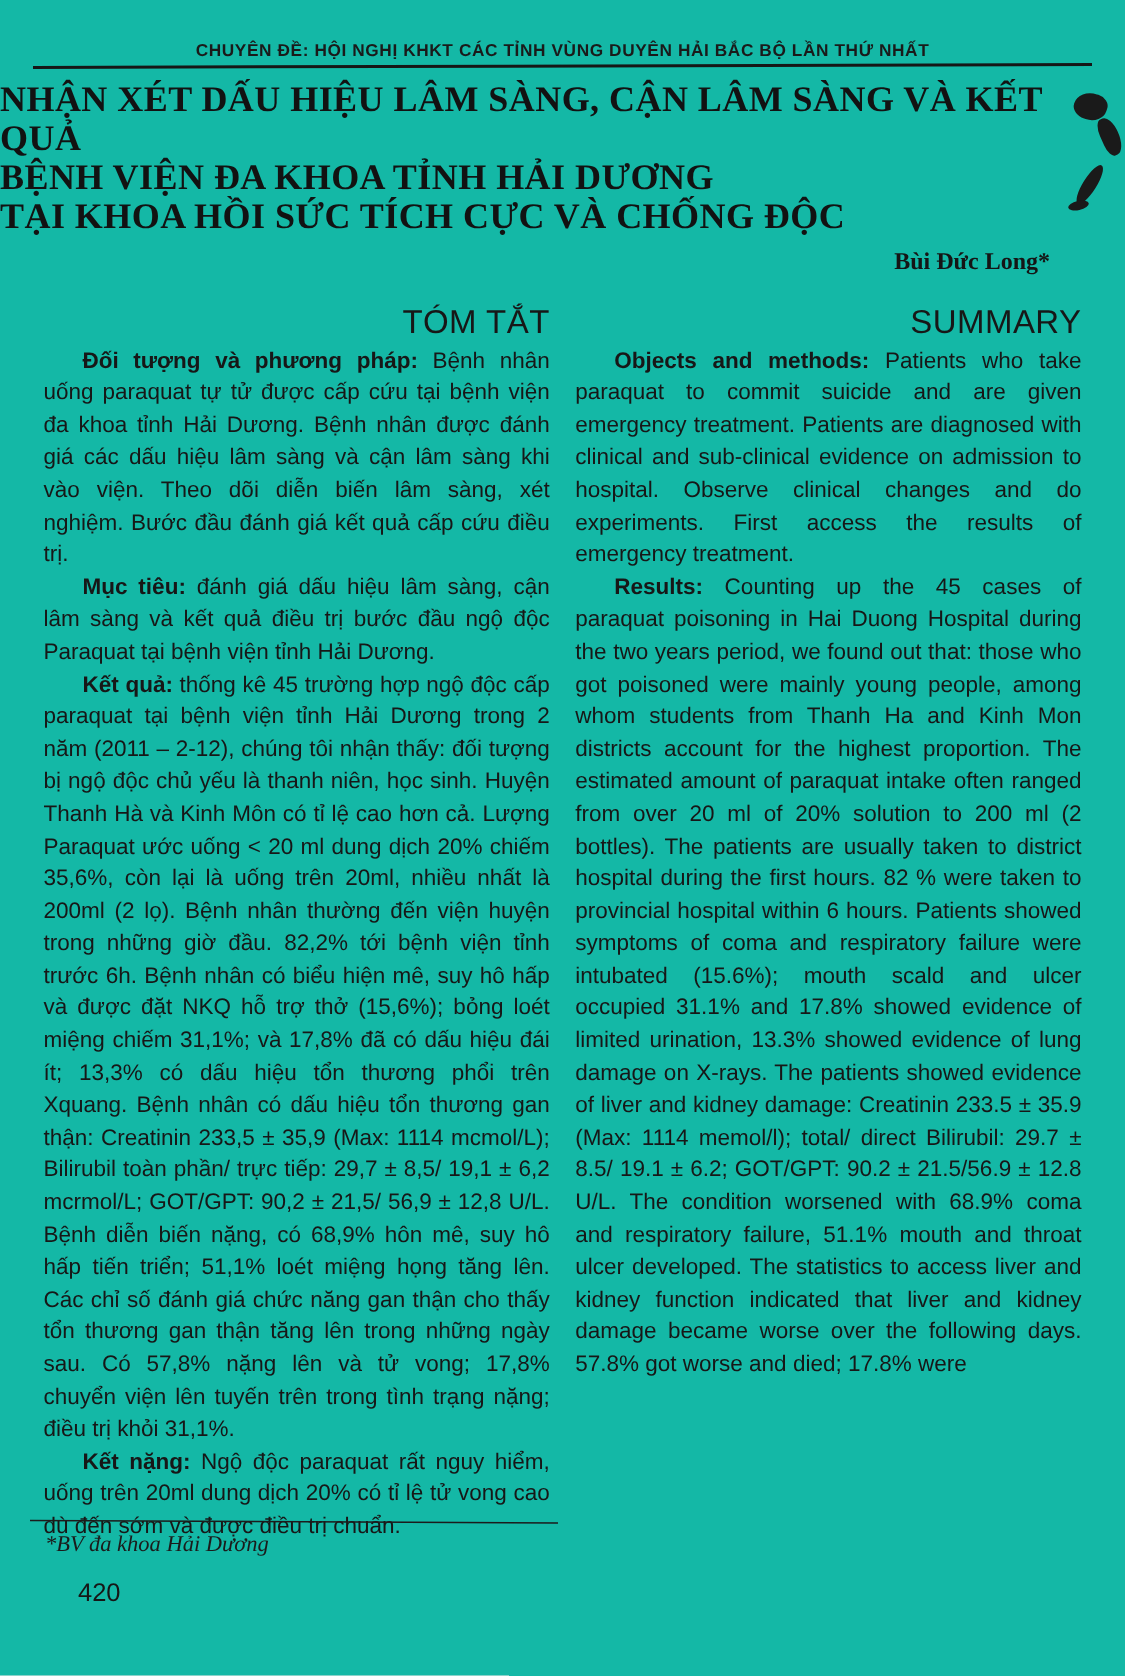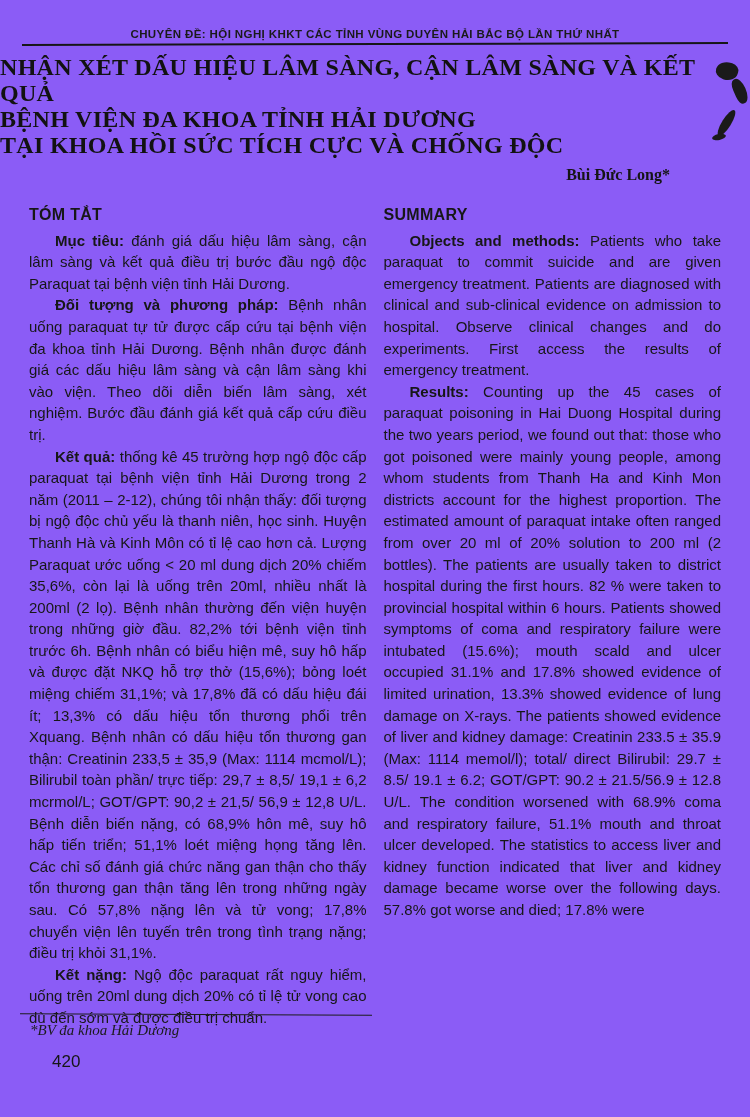--- a/index.html
+++ b/index.html
@@ -1,20 +1,20 @@
 <!DOCTYPE html>
 <html><head>
 <meta charset="utf-8">
 <style>
   html,body{margin:0;padding:0;background:#e8e8e6;}
   .page{
     position:relative;
     width:750px;height:1117px;
     margin:0 auto;
-    background:#8b5cf6;
+    background:#14b8a6;
     overflow:hidden;
     color:#141414;
     font-family:"Liberation Sans",sans-serif;
   }
   
   .running-head{
     margin-top:28px;
     text-align:center;
     font-size:11.5px;
     font-weight:bold;
@@ -33,21 +33,21 @@
     text-align:left;
     font-family:"Liberation Serif",serif;
     font-weight:bold;
     font-size:24px;
     line-height:26px;
     letter-spacing:.3px;
     color:#121212;
   }
   .author-line{
     margin-top:8px;
-    padding-right:80px;
+    padding-right:50px;
     text-align:right;
     font-family:"Liberation Serif",serif;
     font-weight:bold;
     font-size:16px;
     color:#151515;
   }
   
   .columns{
     display:flex;
     gap:17px;
@@ -55,25 +55,25 @@
     margin-top:20px;
   }
   .col{
     width:338px;
     font-size:15px;
     line-height:21.6px;
     text-align:justify;
     color:#171717;
   }
   .col .col-heading{
-    font-size:16px;
-    font-weight:bold;
+    font-size:22px;
+    font-weight:normal;
     letter-spacing:.3px;
     margin:0 0 4px 0;
-    text-align:left;
+    text-align:right;
   }
   .col p{margin:0;text-indent:26px;}
   .lead{font-weight:bold;}
   .lead.plain{font-weight:normal;}
   
   .footnote-rule{
     position:absolute;
     left:20px;top:1014px;
     width:352px;
     border-bottom:1.6px solid #1c1c1c;
@@ -119,22 +119,22 @@
   <span class="smudge s2"></span>
   <span class="smudge s3"></span>
   <span class="smudge s4"></span>
 
   <div class="author-line">Bùi Đức Long*</div>
 
   <div class="columns">
 
     <div class="col">
       <div class="col-heading">TÓM TẮT</div>
+      <p><span class="lead">Đối tượng và phương pháp:</span><span> Bệnh nhân uống paraquat tự tử được cấp cứu tại bệnh viện đa khoa tỉnh Hải Dương. Bệnh nhân được đánh giá các dấu hiệu lâm sàng và cận lâm sàng khi vào viện. Theo dõi diễn biến lâm sàng, xét nghiệm. Bước đầu đánh giá kết quả cấp cứu điều trị.</span></p>
       <p><span class="lead">Mục tiêu:</span><span> đánh giá dấu hiệu lâm sàng, cận lâm sàng và kết quả điều trị bước đầu ngộ độc Paraquat tại bệnh viện tỉnh Hải Dương.</span></p>
-      <p><span class="lead">Đối tượng và phương pháp:</span><span> Bệnh nhân uống paraquat tự tử được cấp cứu tại bệnh viện đa khoa tỉnh Hải Dương. Bệnh nhân được đánh giá các dấu hiệu lâm sàng và cận lâm sàng khi vào viện. Theo dõi diễn biến lâm sàng, xét nghiệm. Bước đầu đánh giá kết quả cấp cứu điều trị.</span></p>
       <p><span class="lead">Kết quả:</span><span> thống kê 45 trường hợp ngộ độc cấp paraquat tại bệnh viện tỉnh Hải Dương trong 2 năm (2011 – 2-12), chúng tôi nhận thấy: đối tượng bị ngộ độc chủ yếu là thanh niên, học sinh. Huyện Thanh Hà và Kinh Môn có tỉ lệ cao hơn cả. Lượng Paraquat ước uống &lt; 20 ml dung dịch 20% chiếm 35,6%, còn lại là uống trên 20ml, nhiều nhất là 200ml (2 lọ). Bệnh nhân thường đến viện huyện trong những giờ đầu. 82,2% tới bệnh viện tỉnh trước 6h. Bệnh nhân có biểu hiện mê, suy hô hấp và được đặt NKQ hỗ trợ thở (15,6%); bỏng loét miệng chiếm 31,1%; và 17,8% đã có dấu hiệu đái ít; 13,3% có dấu hiệu tổn thương phổi trên Xquang. Bệnh nhân có dấu hiệu tổn thương gan thận: Creatinin 233,5 ± 35,9 (Max: 1114 mcmol/L); Bilirubil toàn phần/ trực tiếp: 29,7 ± 8,5/ 19,1 ± 6,2 mcrmol/L; GOT/GPT: 90,2 ± 21,5/ 56,9 ± 12,8 U/L. Bệnh diễn biến nặng, có 68,9% hôn mê, suy hô hấp tiến triển; 51,1% loét miệng họng tăng lên. Các chỉ số đánh giá chức năng gan thận cho thấy tổn thương gan thận tăng lên trong những ngày sau. Có 57,8% nặng lên và tử vong; 17,8% chuyển viện lên tuyến trên trong tình trạng nặng; điều trị khỏi 31,1%.</span></p>
       <p><span class="lead">Kết nặng:</span><span> Ngộ độc paraquat rất nguy hiểm, uống trên 20ml dung dịch 20% có tỉ lệ tử vong cao dù đến sớm và được điều trị chuẩn.</span></p>
     </div>
 
     <div class="col">
       <div class="col-heading">SUMMARY</div>
       <p><span class="lead">Objects and methods:</span><span> Patients who take paraquat to commit suicide and are given emergency treatment. Patients are diagnosed with clinical and sub-clinical evidence on admission to hospital. Observe clinical changes and do experiments. First access the results of emergency treatment.</span></p>
       <p><span class="lead">Results:</span><span> Counting up the 45 cases of paraquat poisoning in Hai Duong Hospital during the two years period, we found out that: those who got poisoned were mainly young people, among whom students from Thanh Ha and Kinh Mon districts account for the highest proportion. The estimated amount of paraquat intake often ranged from over 20 ml of 20% solution to 200 ml (2 bottles). The patients are usually taken to district hospital during the first hours. 82 % were taken to provincial hospital within 6 hours. Patients showed symptoms of coma and respiratory failure were intubated (15.6%); mouth scald and ulcer occupied 31.1% and 17.8% showed evidence of limited urination, 13.3% showed evidence of lung damage on X-rays. The patients showed evidence of liver and kidney damage: Creatinin 233.5 ± 35.9 (Max: 1114 memol/l); total/ direct Bilirubil: 29.7 ± 8.5/ 19.1 ± 6.2; GOT/GPT: 90.2 ± 21.5/56.9 ± 12.8 U/L. The condition worsened with 68.9% coma and respiratory failure, 51.1% mouth and throat ulcer developed. The statistics to access liver and kidney function indicated that liver and kidney damage became worse over the following days. 57.8% got worse and died; 17.8% were</span></p>
     </div>
 

